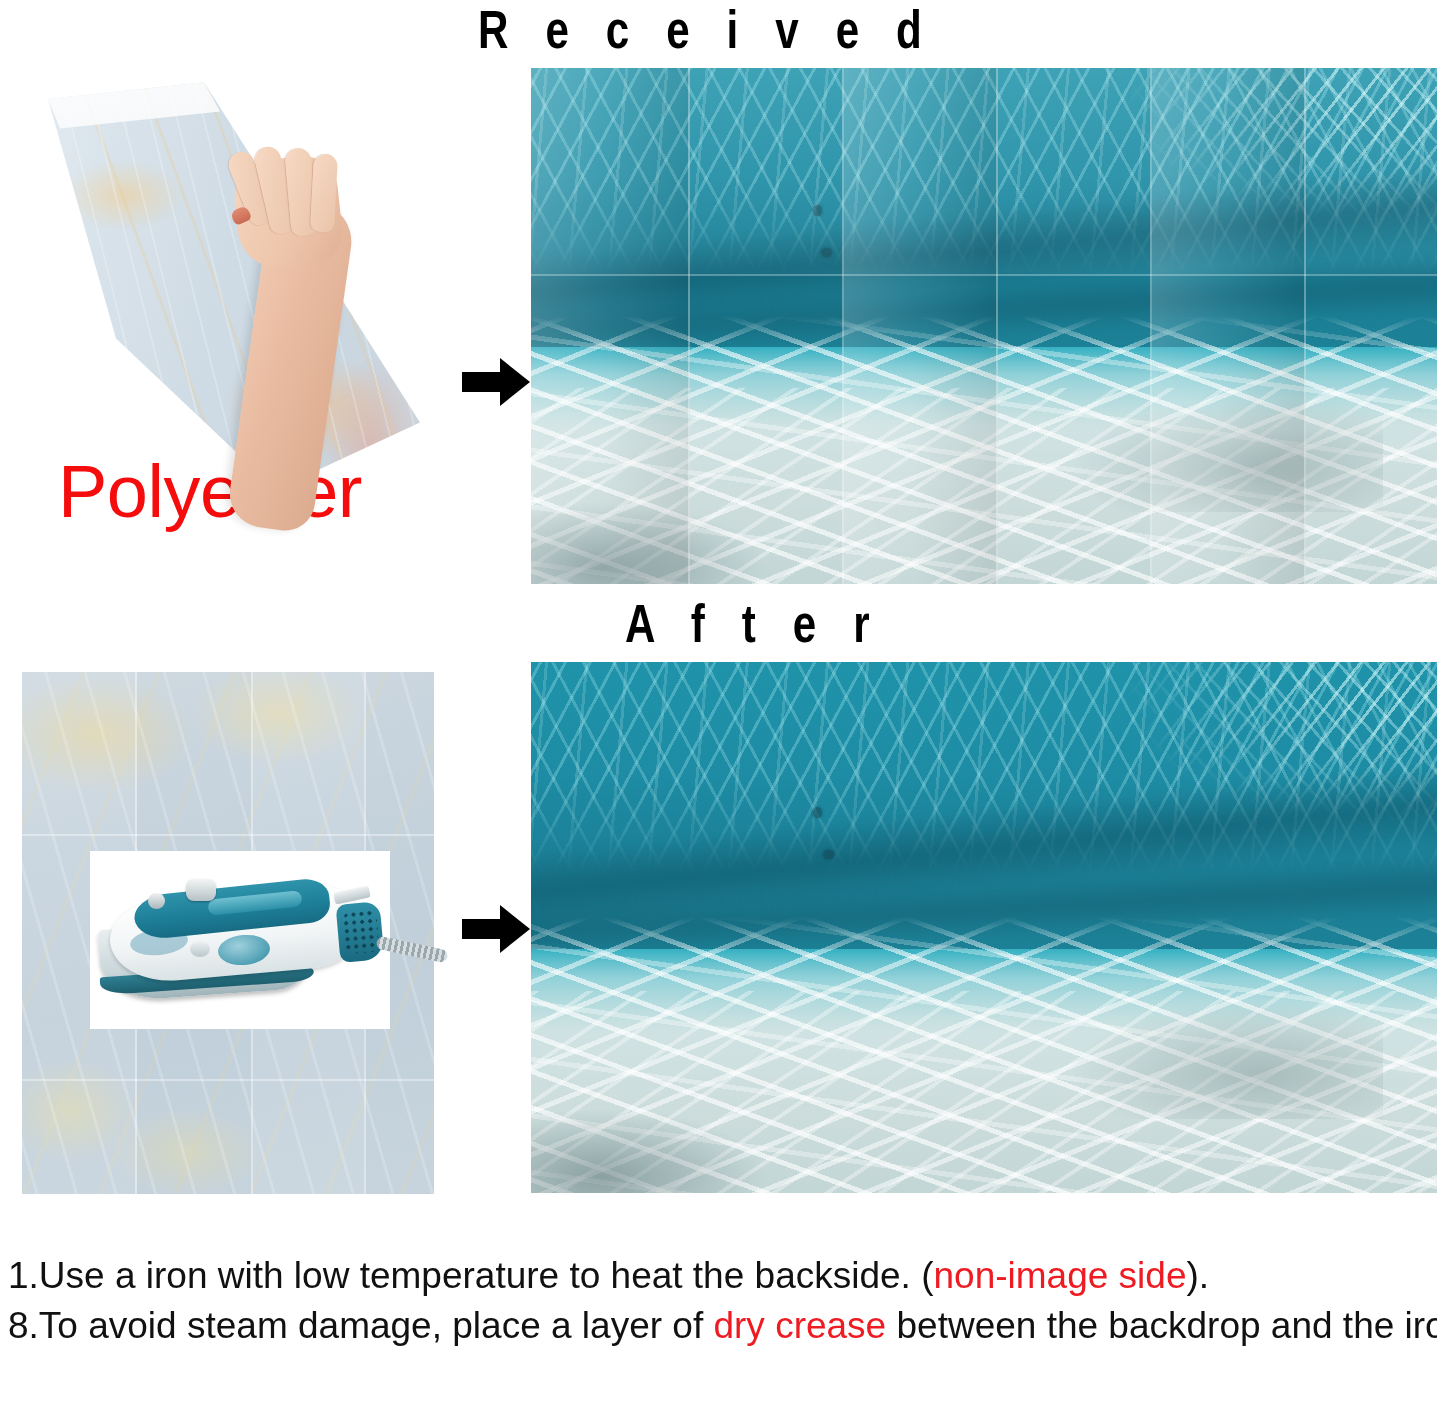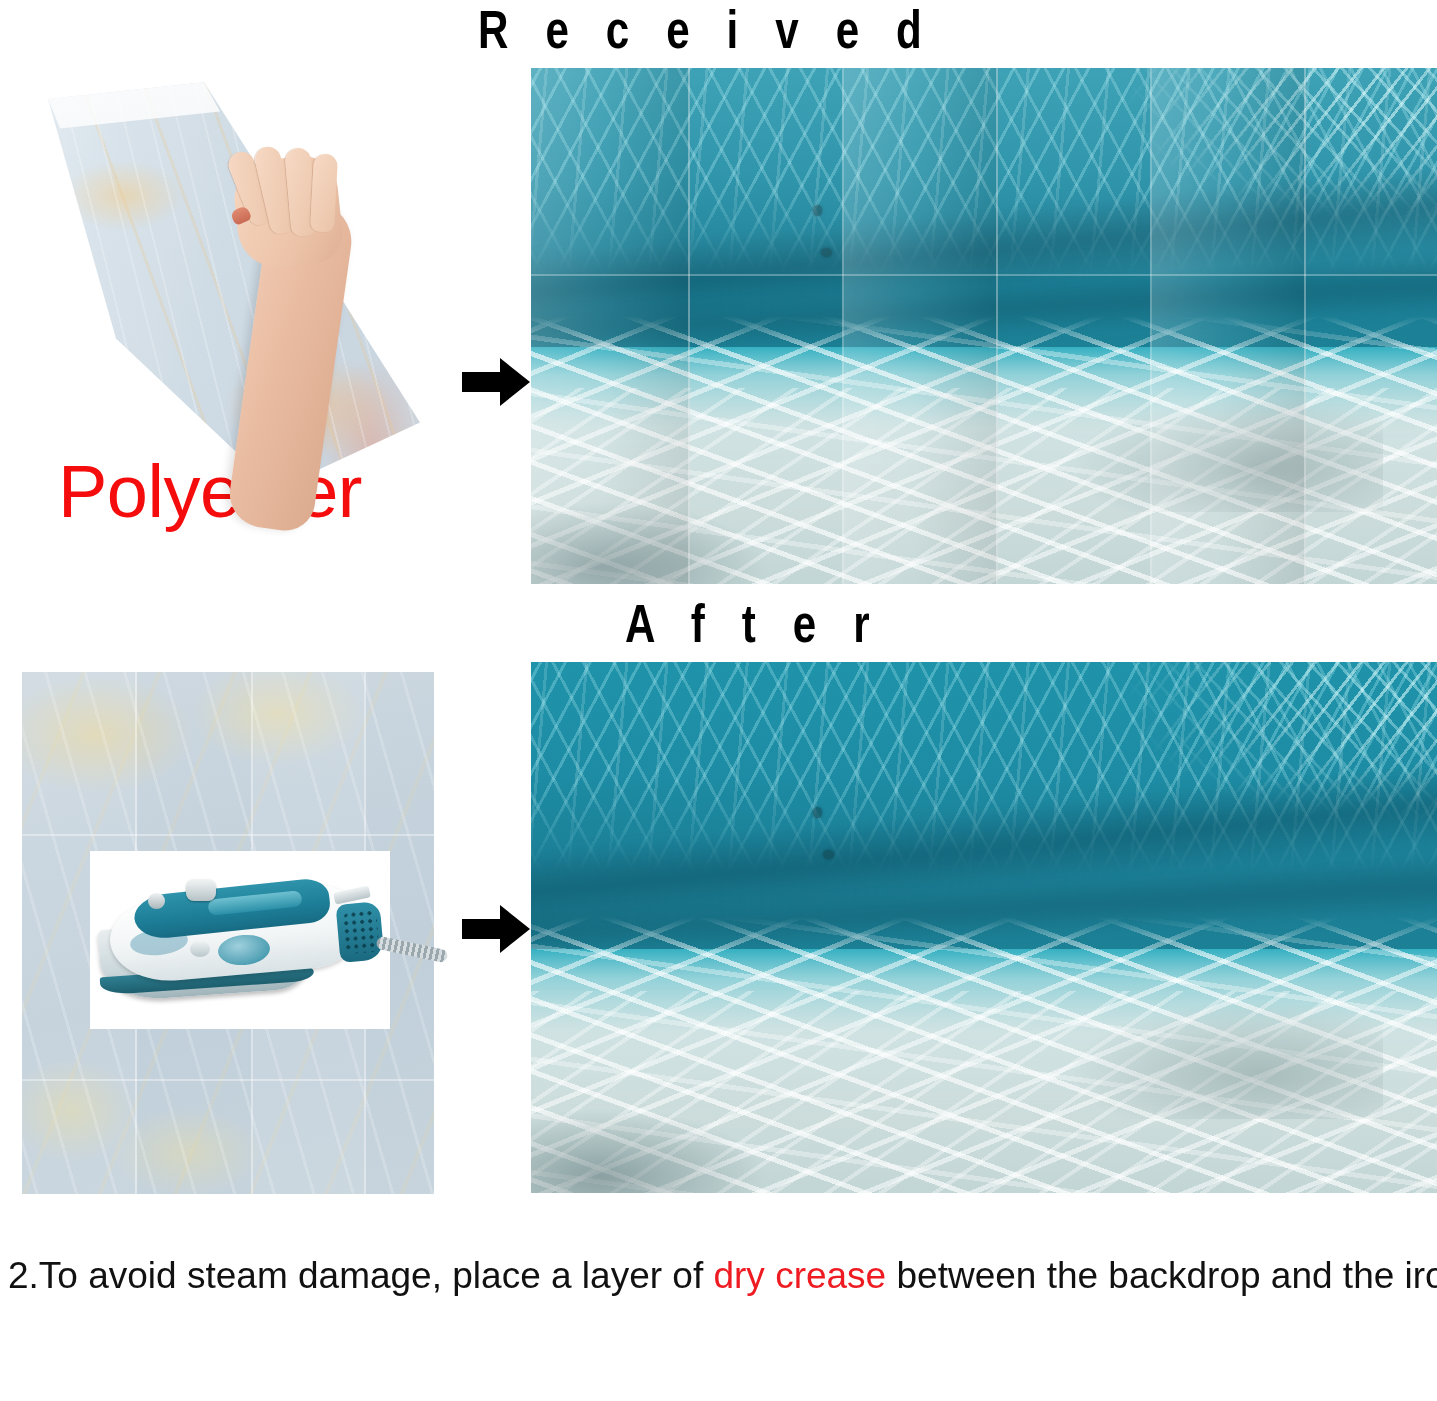--- a/index.html
+++ b/index.html
@@ -430,15 +430,16 @@
   <div class="ripples"></div>
   <div class="ripples2"></div>
   <div class="greyrock"></div>
   <div class="greyrock2"></div>
   <div class="bubble" style="left:282px;top:145px;"></div>
   <div class="bubble" style="left:292px;top:188px;width:11px;height:9px;"></div>
 </div>
 
 <div id="instructions">
 
-
-  <div class="instr-line"><span>2.To avoid steam damage, place a layer of </span><span class="hl">dry crease</span><span> between the backdrop and the iron.</span></div>
+  <div class="instr-line"><span>1.Use a iron with low temperature to heat the backside. (</span><span class="hl">non-image side</span><span>).</span></div>
+
+  <div class="instr-line"><span>8.To avoid steam damage, place a layer of </span><span class="hl">dry crease</span><span> between the backdrop and the iron.</span></div>
 </div>
 
 </body></html>

